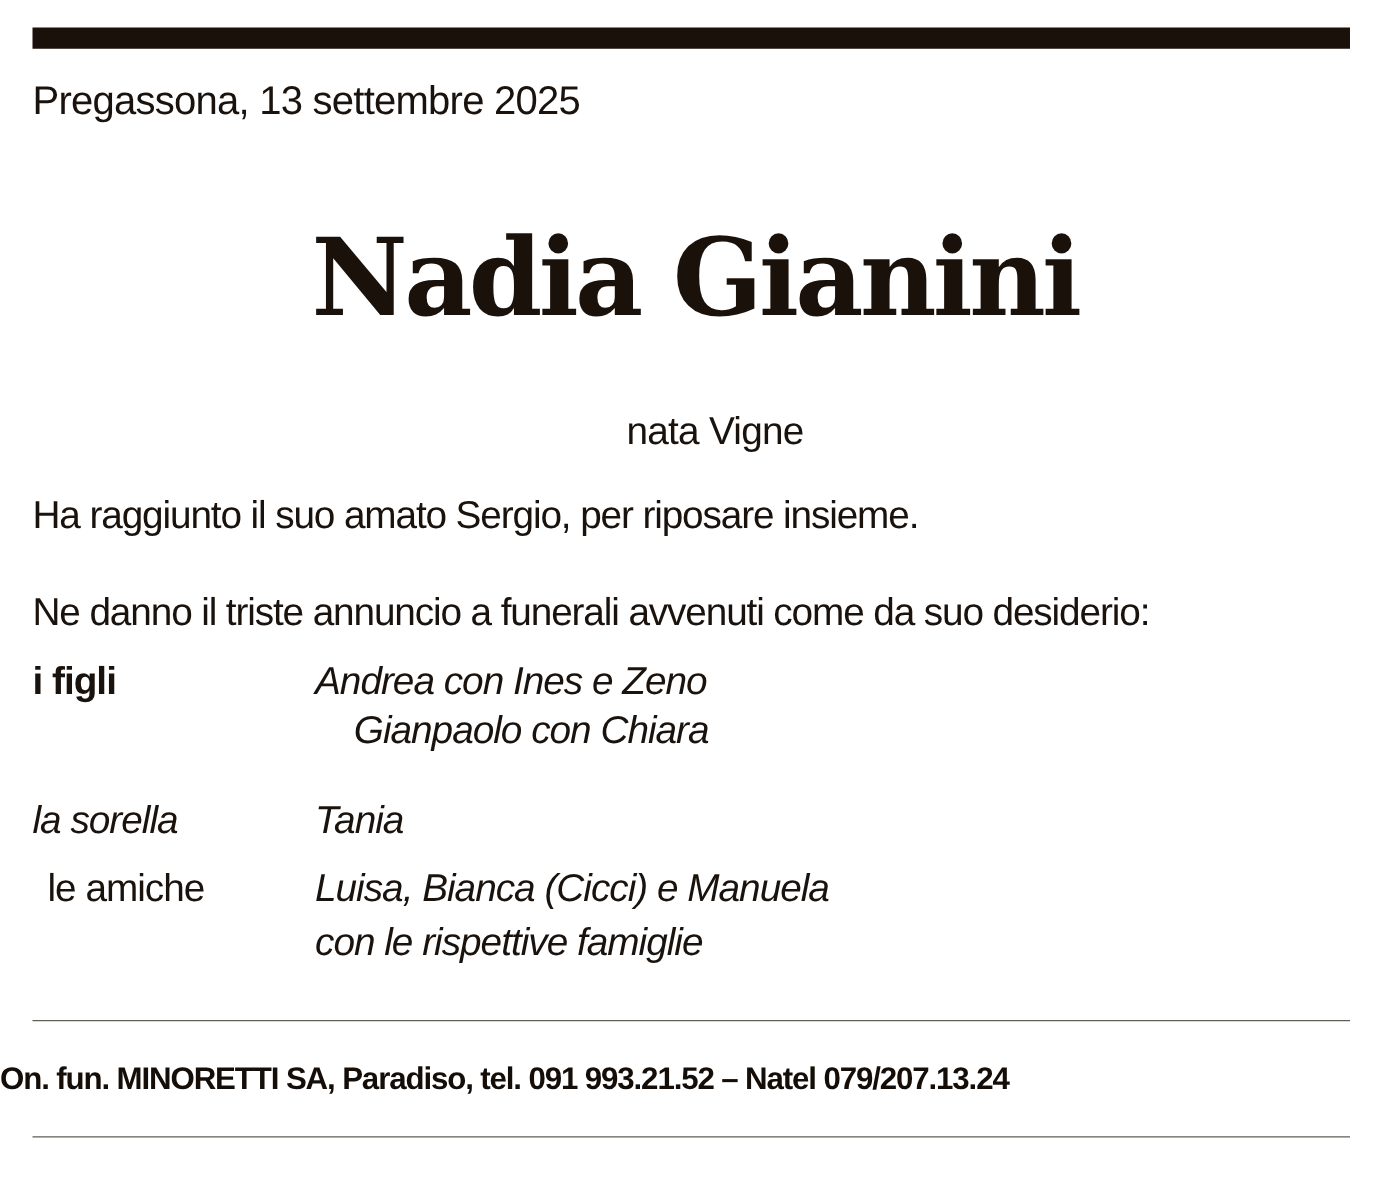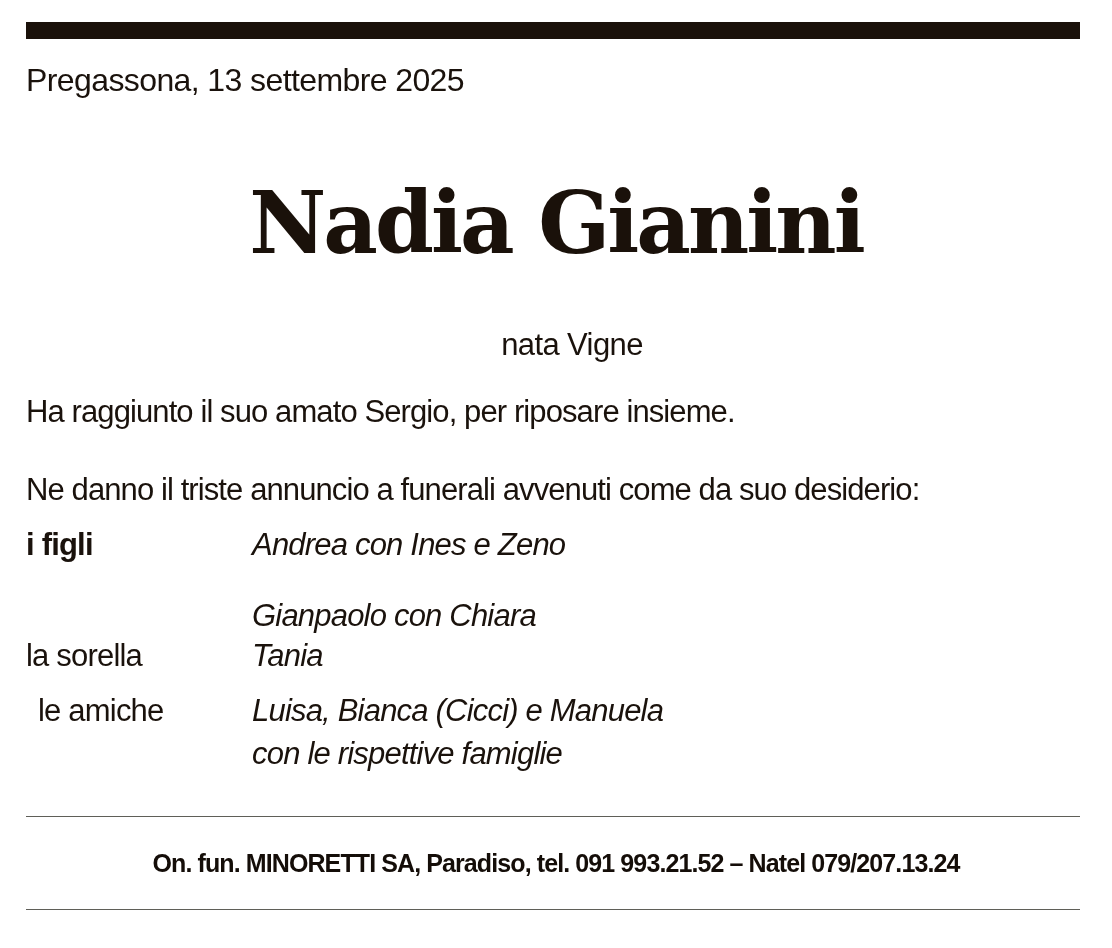--- a/index.html
+++ b/index.html
@@ -92,21 +92,21 @@
       height: 1px;
       background: #5f5f58;
     }
     .divider-top { top: 816px; }
     .divider-bottom { top: 909px; }
     .footer {
       position: absolute;
       left: 0;
       width: 1112px;
       top: 845px;
-      text-align: center;
+      text-align: left;
       font-weight: bold;
       font-size: 25px;
       letter-spacing: -0.9px;
       line-height: 36px;
       white-space: nowrap;
       color: #140d08;
     }
   </style>
 </head>
 <body>
@@ -118,23 +118,23 @@
 <div class="name">Nadia Gianini</div>
 
 <div class="maiden">nata Vigne</div>
 
 <div class="text-line line1">Ha raggiunto il suo amato Sergio, per riposare insieme.</div>
 <div class="text-line line2">Ne danno il triste annuncio a funerali avvenuti come da suo desiderio:</div>
 
 <div>
   <div class="mourner-label" style="top:525px;font-weight:bold;">i figli</div>
   <div class="mourner-value" style="top:525px;">Andrea con Ines e Zeno</div>
-  <div class="mourner-value" style="top:596px;">Gianpaolo con Chiara</div>
+  <div class="mourner-value" style="top:564px;margin-left:31px;">Gianpaolo con Chiara</div>
 
-  <div class="mourner-label" style="top:636px;">la sorella</div>
+  <div class="mourner-label" style="top:636px;font-style:italic;">la sorella</div>
   <div class="mourner-value" style="top:636px;text-align:center;">Tania</div>
 
   <div class="mourner-label" style="top:691px;margin-left:12px;">le amiche</div>
   <div class="mourner-value" style="top:691px;text-align:right;">Luisa, Bianca (Cicci) e Manuela</div>
   <div class="mourner-value" style="top:734px;">con le rispettive famiglie</div>
 </div>
 
 <div class="divider divider-top"></div>
 <div class="footer">On. fun. MINORETTI SA, Paradiso, tel. 091 993.21.52 – Natel 079/207.13.24</div>
 <div class="divider divider-bottom"></div>

